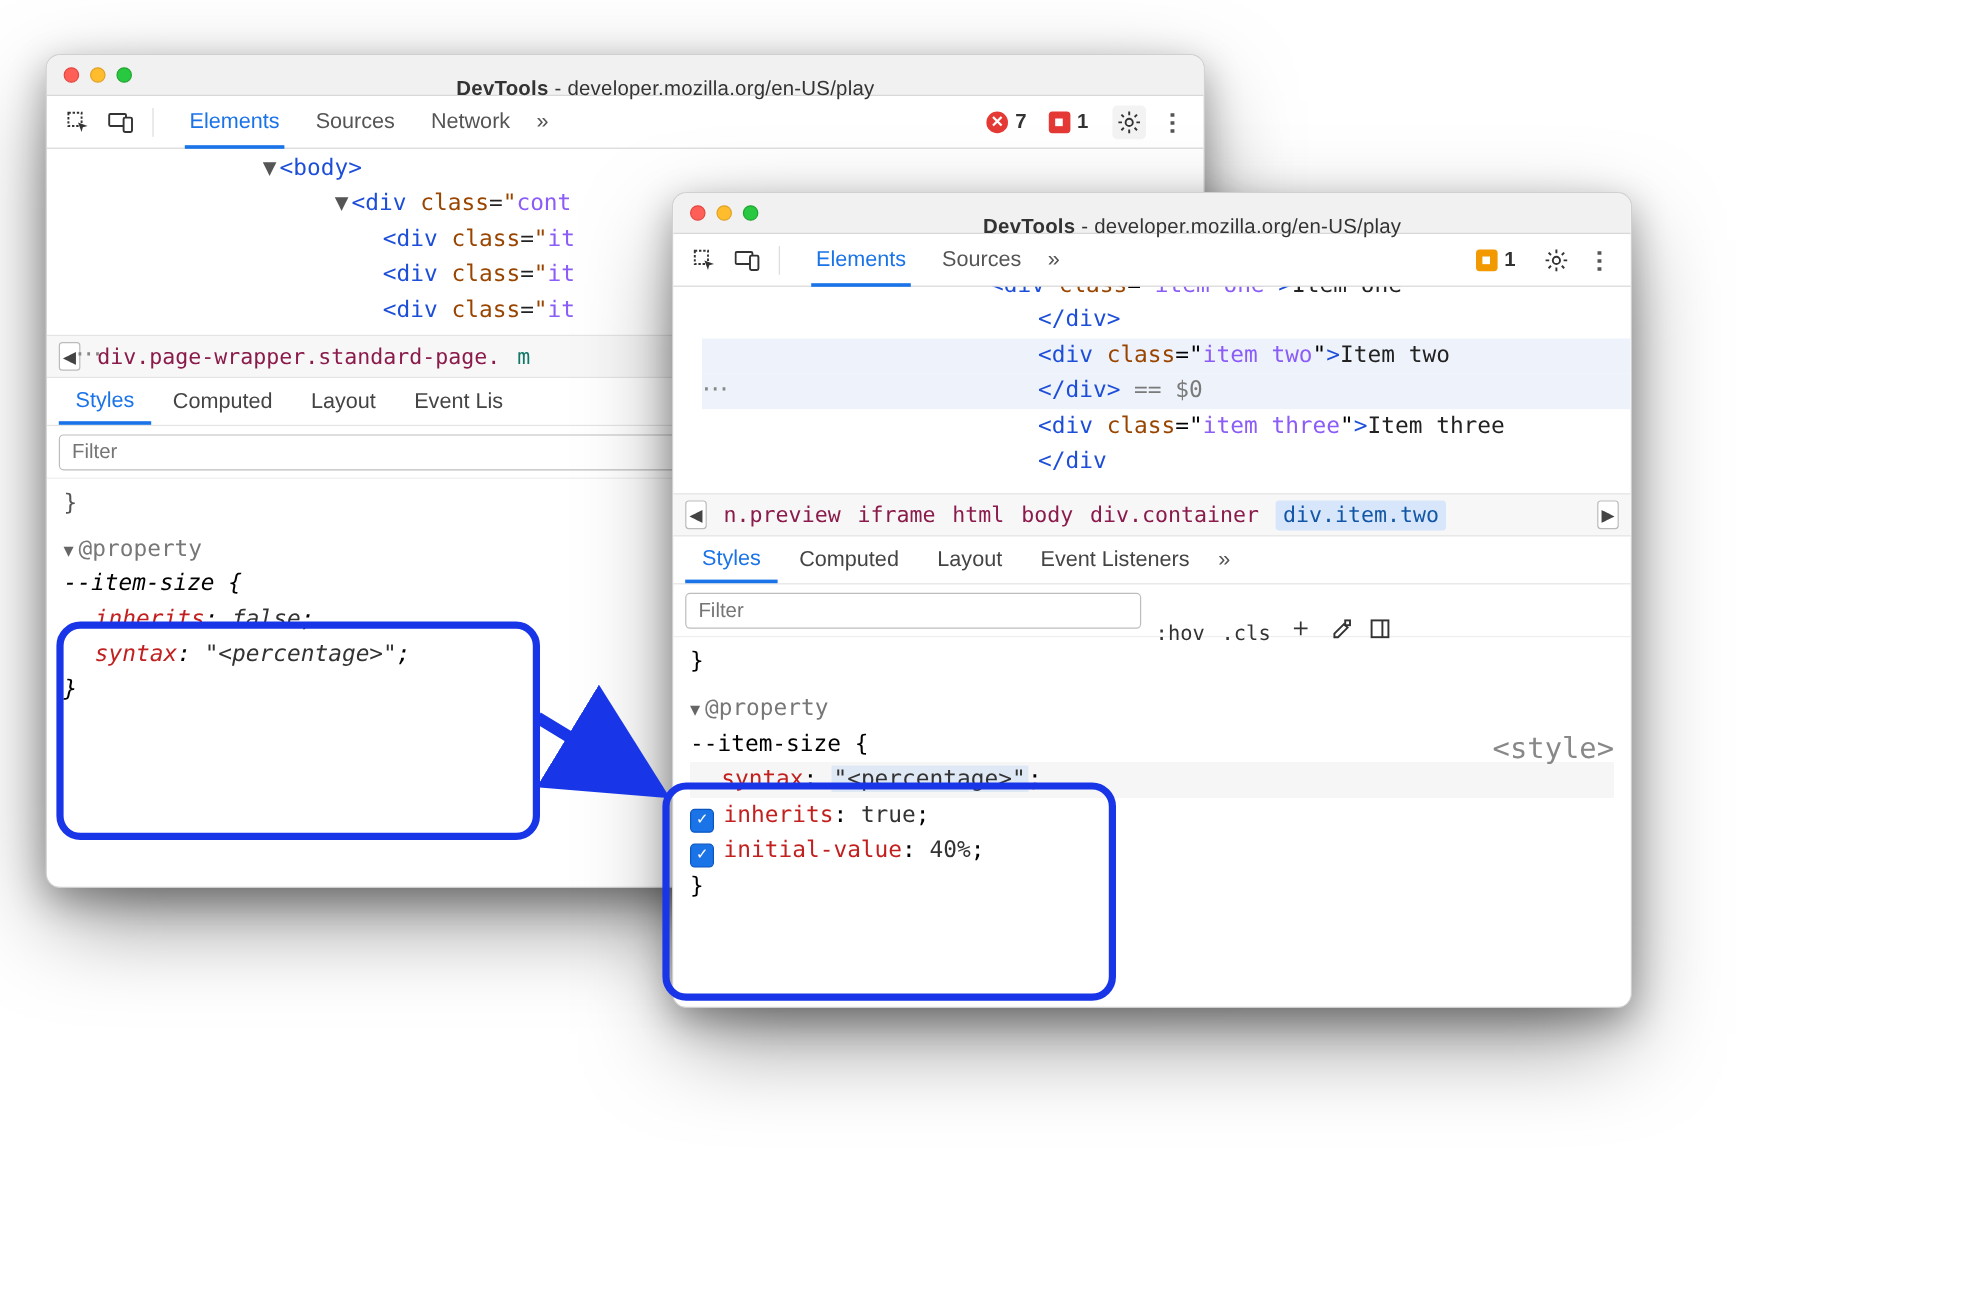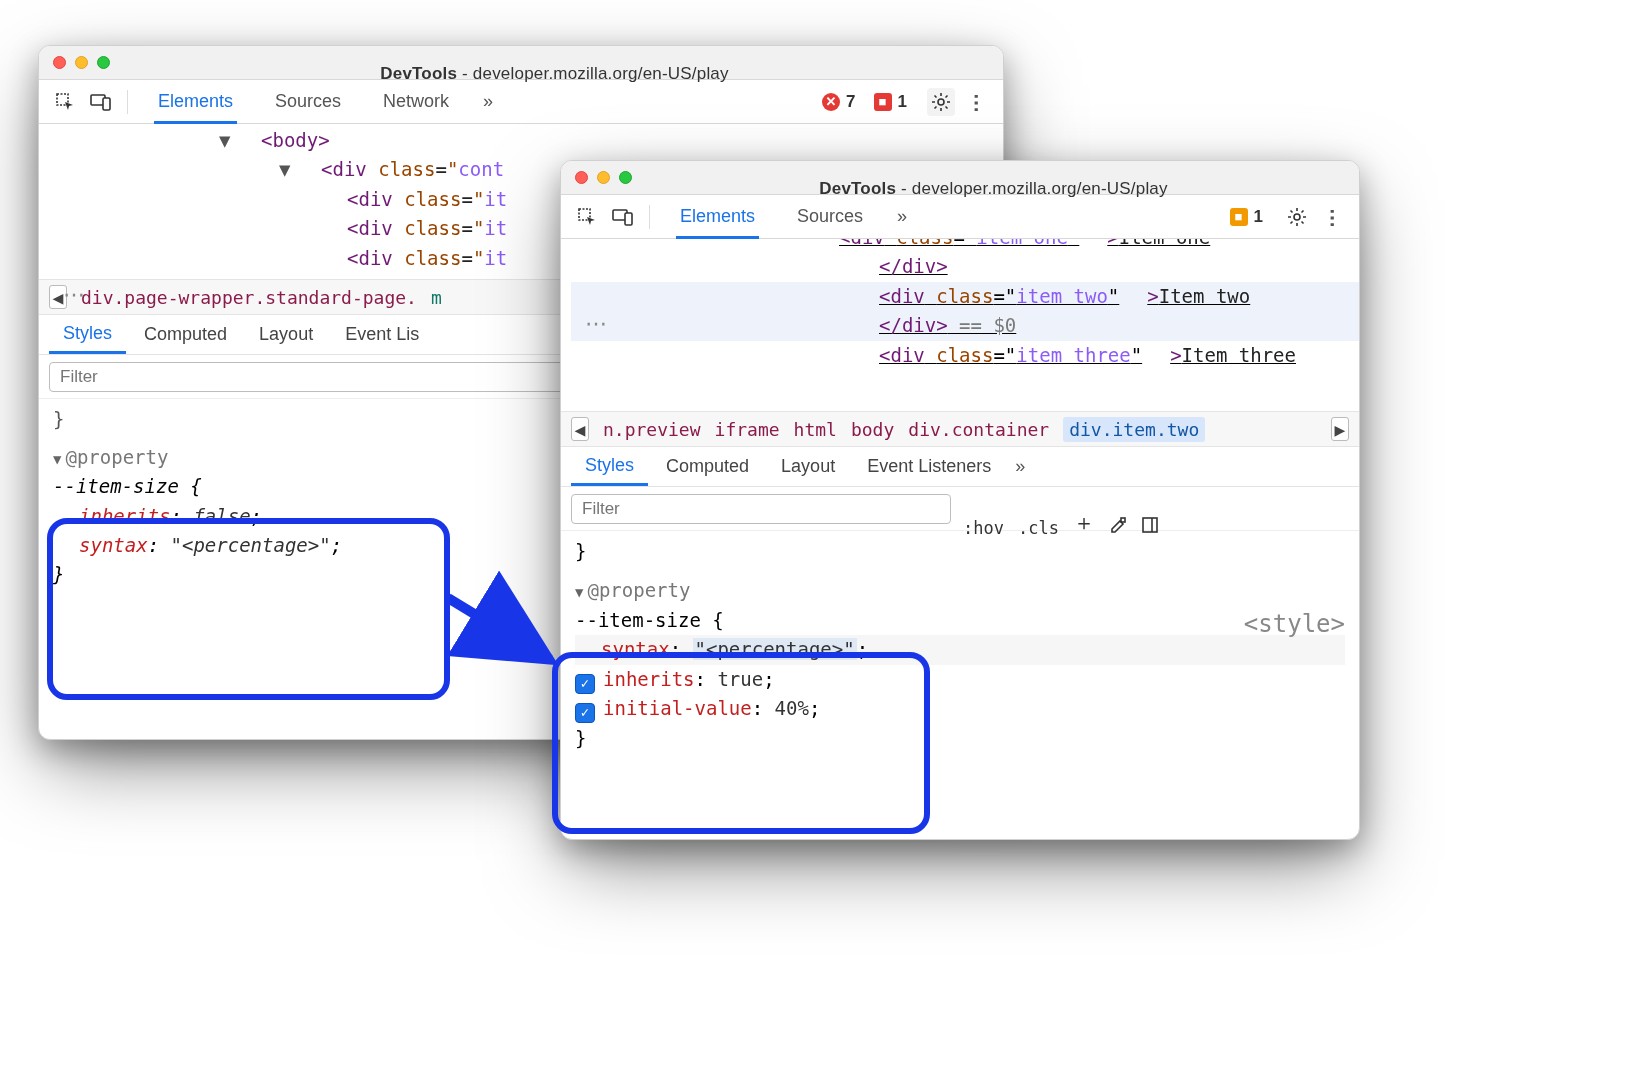--- a/index.html
+++ b/index.html
@@ -20,36 +20,36 @@
   .traffic .dot { width:13px; height:13px; border-radius:50%; }
   .dot.red{background:#ff5f57;border:1px solid #e24640;}
   .dot.yellow{background:#ffbd2e;border:1px solid #e1a123;}
   .dot.green{background:#28c840;border:1px solid #1fa52f;}
   .title { flex:1; text-align:center; font-weight:600; font-size:17px; color:#333; letter-spacing:.2px;margin-top:22px;}
   .title .thin{font-weight:400;}
 
   .toolbar { height:44px; display:flex; align-items:center; padding:0 12px; border-bottom:1px solid #d8d8d8; gap:8px;}
   .iconbtn { width:28px; height:28px; display:flex; align-items:center; justify-content:center; color:#333; cursor:pointer;}
   .iconbtn.settings-active{ background:#f3f3f3; border-radius:4px;}
-  .tabs { display:flex; align-items:center; height:100%; gap:14px; margin-left:4px;text-align:right;}
+  .tabs { display:flex; align-items:center; height:100%; gap:2px; margin-left:4px;text-align:right;}
   .tab { padding:0 14px; height:100%; display:flex; align-items:center; font-size:18px; color:#555; cursor:pointer;}
   .tab.active { color:#1a73e8; position:relative; font-weight:500;}
   .tab.active::after{ content:""; position:absolute; left:10px; right:10px; bottom:-1px; height:3px; background:#1a73e8;}
   .more-chev { color:#555; font-size:18px; padding:0 6px; cursor:pointer;}
   .spacer{flex:1;}
   .counter{display:flex;align-items:center;gap:6px; font-size:17px; font-weight:600; color:#333;}
   .counter .circ{width:18px;height:18px;border-radius:50%;display:flex;align-items:center;justify-content:center;color:#fff;font-size:13px;font-weight:700;}
   .counter .sq{width:18px;height:18px;border-radius:3px;display:flex;align-items:center;justify-content:center;color:#fff;font-size:13px;font-weight:700;}
   .red-bg{background:#e53935;}
   .orange-bg{background:#f29900;}
 
   .elements-pane { padding:2px 0 6px 60px; font-size:19px; line-height:1.55;}
   .elements-pane .row{white-space:nowrap;}
   .collapser{color:#555; display:inline-block; width:14px;}
-  .tag{color:#701a75;margin-left:28px;}
+  .tag{color:#1d4ed8;}
   .attr{color:#994500;}
   .val{color:#8b5cf6;}
   .txt{color:#222;}
   .sel-ghost{color:#7a7a7a; font-style: normal;}
   .row.highlight{background:#eef3fb;}
 
   .breadcrumb{height:36px; border-top:1px solid #e4e4e4; border-bottom:1px solid #e4e4e4; background:#f7f7f7; display:flex; align-items:center; padding:0 10px; gap:14px; font-size:18px; color:#8a1b4b;}
   .breadcrumb .arrow{ width:18px; height:24px; border:1px solid #bbb; border-radius:3px; background:#fff; display:flex;align-items:center;justify-content:center; color:#444; cursor:pointer;}
   .breadcrumb .crumb{cursor:pointer;}
   .breadcrumb .crumb.sel{ color:#1256a6; background:#d7e6fb; padding:2px 6px; border-radius:3px;}
@@ -235,26 +235,27 @@
             <line x1="3.5" y1="16.5" x2="5.5" y2="14.5"></line>
             <line x1="14.5" y1="5.5" x2="16.5" y2="3.5"></line>
           </g>
         </svg>
     </div>
     <div class="iconbtn">
         <span class="kebab">⋯</span>
       </div>
   </div>
 
-  <div class="elements-pane mono" style="padding-left:10px; height:172px; overflow:hidden;text-decoration:underline;">
+  <div class="elements-pane mono" style="padding-left:24px; height:172px; overflow:hidden;">
     <div class="row" style="padding-left:240px; margin-top:-18px;"><span class="tag">&lt;div</span> <span class="attr">class</span>="<span class="val">item one</span>"<span class="tag">&gt;</span><span class="txt">Item one</span></div>
     <div class="row" style="padding-left:280px;"><span class="tag">&lt;/div&gt;</span></div>
     <div class="row highlight" style="padding-left:280px;"><span class="tag">&lt;div</span> <span class="attr">class</span>="<span class="val">item two</span>"<span class="tag">&gt;</span><span class="txt">Item two</span></div>
     <div class="row highlight" style="padding-left:280px;"><span class="tag">&lt;/div&gt;</span><span class="sel-ghost"> == $0</span></div>
     <div class="row" style="padding-left:280px;"><span class="tag">&lt;div</span> <span class="attr">class</span>="<span class="val">item three</span>"<span class="tag">&gt;</span><span class="txt">Item three</span></div>
+    <div class="row" style="padding-left:280px;"><span class="tag">&lt;/div</span></div>
   </div>
   <div style="position:absolute; left:24px; top:150px; color:#888; font-size:22px; letter-spacing:2px;">⋯</div>
 
   <div class="breadcrumb mono">
     <div class="arrow">◀</div>
     <span class="crumb">n.preview</span>
     <span class="crumb">iframe</span>
     <span class="crumb">html</span>
     <span class="crumb">body</span>
     <span class="crumb">div.container</span>

